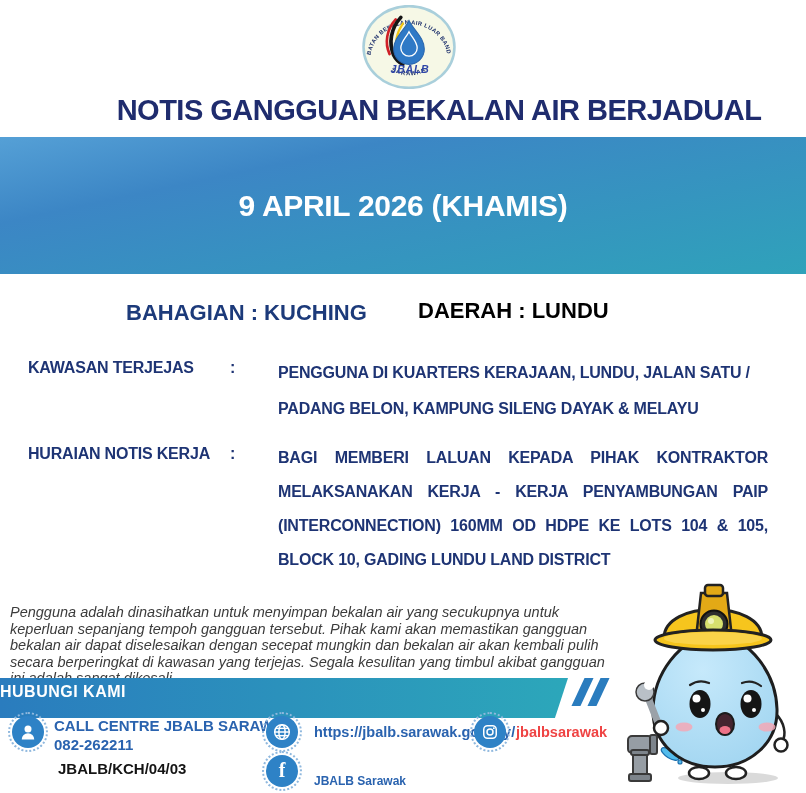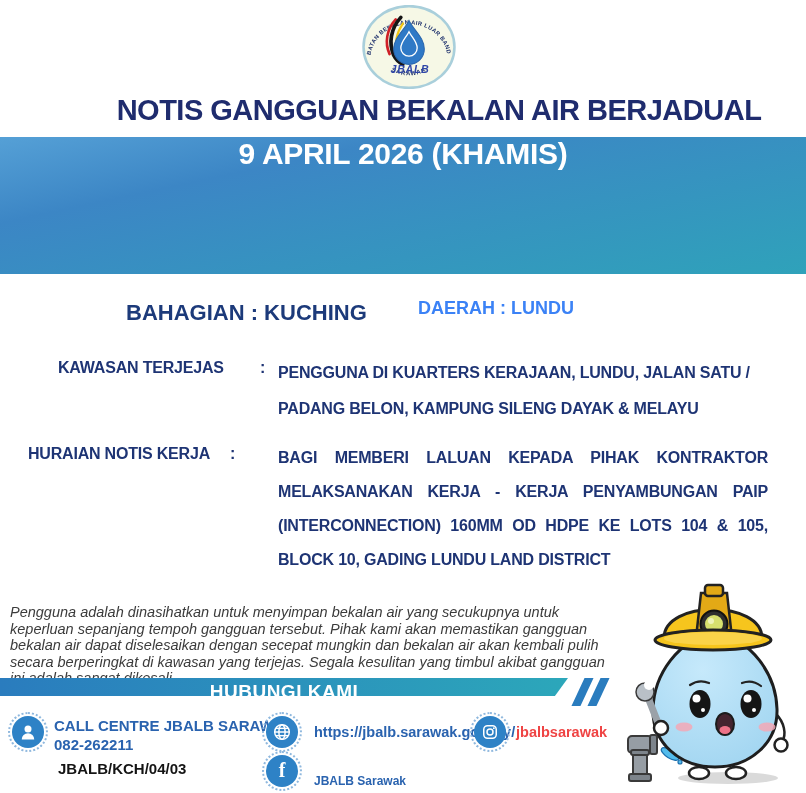--- a/index.html
+++ b/index.html
@@ -11,45 +11,45 @@
   .logo{position:absolute; left:362px; top:5px;}
   
   .title{
     position:absolute; top:94px; left:0; width:100%; text-align:center;
     font-size:29px; font-weight:700; color:#1f2c6e; letter-spacing:-0.5px;padding-left:36px;
   }
   
   .sched{
     position:absolute; top:137px; left:0; width:100%; height:137px;
     background:linear-gradient(168deg,#55a0d6 0%,#3c86c5 28%,#2fa2ba 100%);
-    display:flex; flex-direction:column; justify-content:space-between; align-items:center; gap:7px;
+    display:flex; flex-direction:column; justify-content:center; align-items:center; gap:7px;
   }
   .sched .line{color:#fff; font-size:30px; font-weight:700; letter-spacing:-0.3px;}
   
   .region-bahagian{position:absolute; left:126px; top:300px; font-size:22px; font-weight:700; color:#1c3a7a;}
-  .region-daerah{position:absolute; left:418px; top:298px; font-size:18px; font-weight:700; color:#3b82f6;}
+  .region-daerah{position:absolute; left:418px; top:298px; font-size:22px; font-weight:700; color:#000000;}
   
   .lbl{position:absolute; left:28px; font-size:16px; font-weight:700; color:#1e3474; letter-spacing:-0.2px;}
   .colon{position:absolute; left:230px; font-size:16px; font-weight:700; color:#1e3474;}
   .val{position:absolute; left:278px; width:490px; font-size:16px; font-weight:700; color:#1e3474; letter-spacing:-0.2px;}
   .val-kawasan{top:355px; line-height:36px;}
   .val-huraian{top:441px; line-height:34px; text-align:justify;}
-  .lbl-kawasan,.colon-kawasan{top:359px;margin-left:30px;}
+  .lbl-kawasan,.colon-kawasan{top:359px;}
   .lbl-huraian,.colon-huraian{top:445px;}
   
   .advisory{
     position:absolute; left:10px; top:596px; width:604px;
     font-size:14.5px; font-style:italic; color:#3b3b3b; line-height:16.5px;margin-top:8px;
   }
   
   .cbanner{
-    position:absolute; left:0; top:678px; width:568px; height:18px;
+    position:absolute; left:0; top:678px; width:568px; height:40px;
     background:linear-gradient(90deg,#2a7cbe 0%,#2ca7ba 100%);
     clip-path:polygon(0 0,100% 0,97.7% 100%,0 100%);
-    text-align:center; line-height:28px; color:#fff; font-size:19px; font-weight:700; letter-spacing:.5px;
+    text-align:left; line-height:28px; color:#fff; font-size:16px; font-weight:700; letter-spacing:.5px;
   }
   .slash{position:absolute; top:678px; width:9px; height:28px; background:#2a7cbe; transform:skewX(-25deg);}
   .slash1{left:578px;} .slash2{left:594px;}
   
   .ring{
     position:absolute; border:2px dotted #8fb8de; border-radius:50%; padding:2px;
   }
   .circ{
     width:32px; height:32px; border-radius:50%; background:#2e82c6;
     display:flex; align-items:center; justify-content:center; color:#fff;

